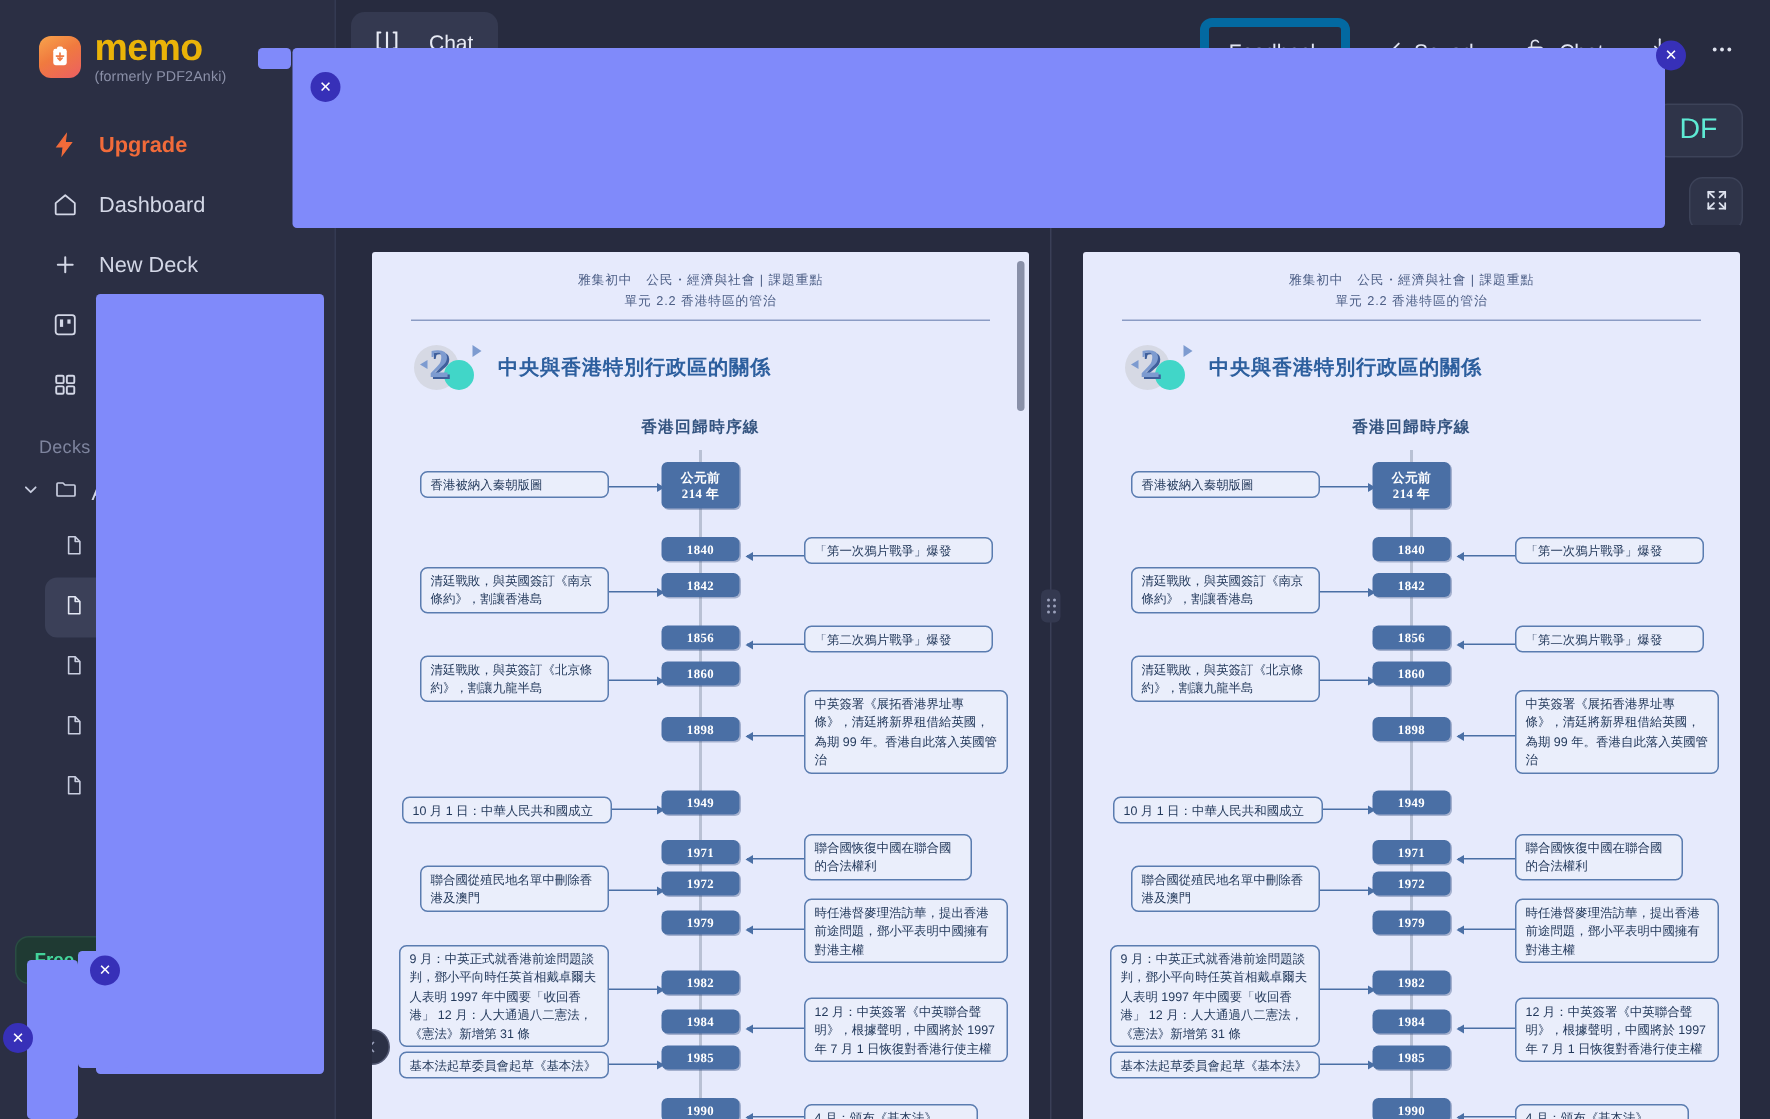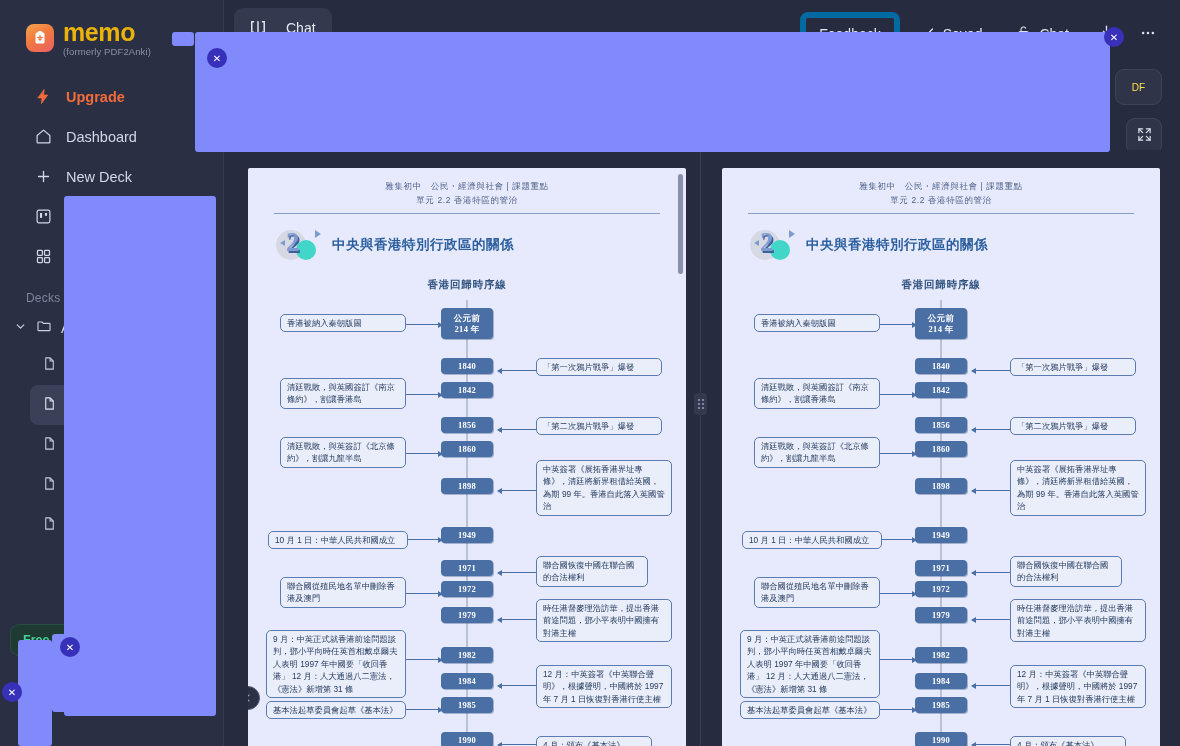--- a/index.html
+++ b/index.html
@@ -91,21 +91,21 @@
   .tb-btn.icon-only{padding:0 8px;}
   .tb-check{color:#dfe3ef;}
 
   
   .secondbar{
     position:absolute;left:0;top:56px;right:0;height:108px;
   }
   .pdf-pill{
     position:absolute;right:18px;top:13px;
     height:34px;padding:0 16px;border-radius:9px;border:1px solid #3d4359;
-    display:flex;align-items:center;color:#fde047;font-size:10px;cursor:pointer;
+    display:flex;align-items:center;color:#5eead4;font-size:19px;cursor:pointer;
     background:#2f3449;
   }
   .expand-btn{
     position:absolute;right:18px;top:62px;width:34px;height:34px;border-radius:9px;
     border:1px solid #3d4359;background:#2f3449;
     display:flex;align-items:center;justify-content:center;cursor:pointer;
   }
   .ghost-pill{
     position:absolute;top:16px;height:30px;width:72px;border-radius:9px;
     border:1px solid #383d54;background:#2e3348;

